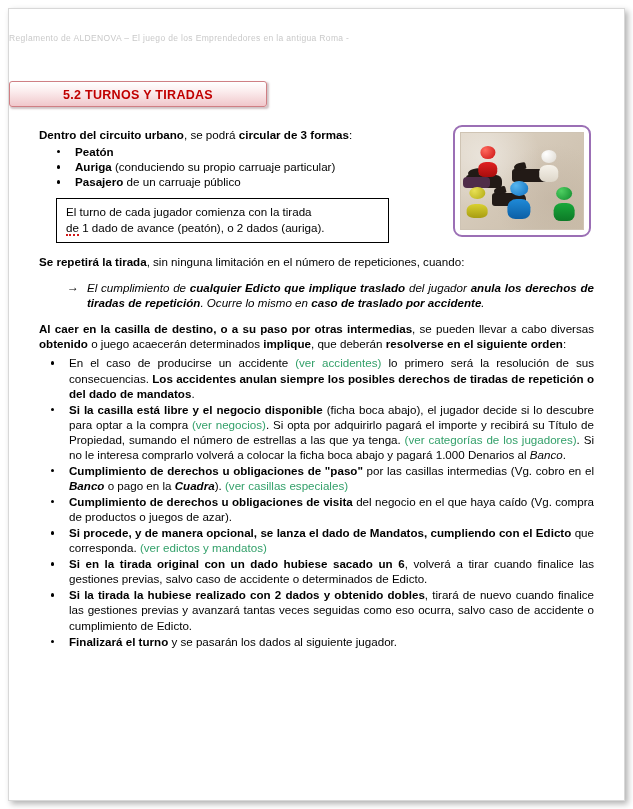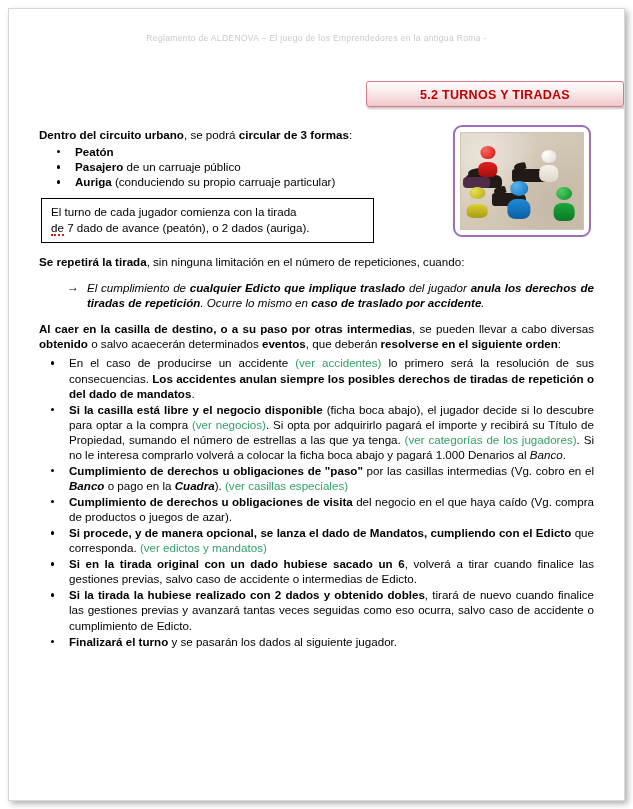--- a/index.html
+++ b/index.html
@@ -30,32 +30,31 @@
     position: absolute;
     left: 0;
     top: 0;
     right: 0;
     bottom: 0;
     padding: 0;
     overflow: hidden;
   }
 
   .header-line {
-    text-align: center;
     font-size: 8.5px;
     color: #c9c9c9;
     letter-spacing: 0.35px;
     margin-top: 24px;
     font-family: "Liberation Sans", sans-serif;
     white-space: nowrap;
   }
 
   .title-wrap {
     display: flex;
-    justify-content: flex-end;
+    justify-content: flex-start;
     margin-top: 38px;
   }
   .title-banner {
     width: 258px;
     height: 26px;
     line-height: 26px;
     text-align: center;
     font-size: 12.5px;
     font-weight: bold;
     color: #c00000;
@@ -170,21 +169,21 @@
     border-radius: 50%;
   }
 
   ul.mainlist { margin-top: 4px; }
   ul.mainlist > li { padding-left: 30px; margin-bottom: 1px; }
   ul.mainlist > li::before { left: 12px; top: 6px; }
 
   .box-note {
     border: 1px solid #000000;
     padding: 5px 9px 6px 9px;
-    margin: 9px 0 0 2px;
+    margin: 9px 0 0 17px;
     width: 333px;
     box-sizing: border-box;
     line-height: 1.35;
     font-size: 11.6px;
   }
   .sp-err {
     border-bottom: 2px dotted #d01a1a;
     padding-bottom: 0px;
   }
 
@@ -257,50 +256,50 @@
           </div>
         </div>
       </div>
 
       <p class="para" style="width:390px;">
         <b>Dentro del circuito urbano</b><span>, se podrá </span><b>circular de 3 formas</b><span>:</span>
       </p>
 
       <ul class="bul" style="width:390px;">
         <li><b>Peatón</b><span></span></li>
+        <li><b>Auriga</b><span> (conduciendo su propio carruaje particular)</span></li>
         <li><b>Pasajero</b><span> de un carruaje público</span></li>
-        <li><b>Auriga</b><span> (conduciendo su propio carruaje particular)</span></li>
       </ul>
 
       <div class="box-note">
         <span>El turno de cada jugador comienza con la tirada</span><br>
-        <span class="sp-err">de</span><span> 7 dado de avance (peatón), o 2 dados (auriga).</span>
+        <span class="sp-err">de</span><span> 1 dado de avance (peatón), o 2 dados (auriga).</span>
       </div>
 
       <div class="spacer-m"></div>
 
       <p class="para">
         <b>Se repetirá la tirada</b><span>, sin ninguna limitación en el número de repeticiones, cuando:</span>
       </p>
 
 
       <p class="arrow-para">
         <span class="arrow">→</span><span>El cumplimiento de </span><b>cualquier Edicto que implique traslado</b><span> del jugador </span><b>anula los derechos de tiradas de repetición</b><span>. Ocurre lo mismo en </span><b>caso de traslado por accidente</b><span>.</span>
       </p>
 
       <p class="para" style="margin-top:4px;">
-        <b>Al caer en la casilla de destino, o a su paso por otras intermedias</b><span>, se pueden llevar a cabo diversas </span><b>obtenido</b><span> o salvo acaecerán determinados </span><b>eventos</b><span>, que deberán </span><b>resolverse en el siguiente orden</b><span>:</span>
+        <b>Al caer en la casilla de destino, o a su paso por otras intermedias</b><span>, se pueden llevar a cabo diversas </span><b>obtenido</b><span> o juego acaecerán determinados </span><b>implique</b><span>, que deberán </span><b>resolverse en el siguiente orden</b><span>:</span>
       </p>
 
       <ul class="bul mainlist" id="steps-list">
           <li><span>En el caso de producirse un accidente </span><span class="ref">(ver accidentes)</span><span> lo primero será la resolución de sus consecuencias. </span><b>Los accidentes anulan siempre los posibles derechos de tiradas de repetición o del dado de mandatos</b><span>.</span></li>
           <li><b>Si la casilla está libre y el negocio disponible</b><span> (ficha boca abajo), el jugador decide si lo descubre para optar a la compra </span><span class="ref">(ver negocios)</span><span>. Si opta por adquirirlo pagará el importe y recibirá su Título de Propiedad, sumando el número de estrellas a las que ya tenga. </span><span class="ref">(ver categorías de los jugadores)</span><span>. Si no le interesa comprarlo volverá a colocar la ficha boca abajo y pagará 1.000 Denarios al </span><i>Banco</i><span>.</span></li>
           <li><b>Cumplimiento de derechos u obligaciones de "paso"</b><span> por las casillas intermedias (Vg. cobro en el </span><span class="bi">Banco</span><span> o pago en la </span><span class="bi">Cuadra</span><span>). </span><span class="ref">(ver casillas especiales)</span></li>
           <li><b>Cumplimiento de derechos u obligaciones de visita</b><span> del negocio en el que haya caído (Vg. compra de productos o juegos de azar).</span></li>
           <li><b>Si procede, y de manera opcional, se lanza el dado de Mandatos, cumpliendo con el Edicto</b><span> que corresponda. </span><span class="ref">(ver edictos y mandatos)</span></li>
-          <li><b>Si en la tirada original con un dado hubiese sacado un 6</b><span>, volverá a tirar cuando finalice las gestiones previas, salvo caso de accidente o intermedias de Edicto.</span></li>
+          <li><b>Si en la tirada original con un dado hubiese sacado un 6</b><span>, volverá a tirar cuando finalice las gestiones previas, salvo caso de accidente o determinados de Edicto.</span></li>
           <li><b>Si la tirada la hubiese realizado con 2 dados y obtenido dobles</b><span>, tirará de nuevo cuando finalice las gestiones previas y avanzará tantas veces seguidas como eso ocurra, salvo caso de accidente o cumplimiento de Edicto.</span></li>
           <li><b>Finalizará el turno</b><span> y se pasarán los dados al siguiente jugador.</span></li>
         </ul>
 
     </div>
   </div>
 </div>
 
 </body></html>

